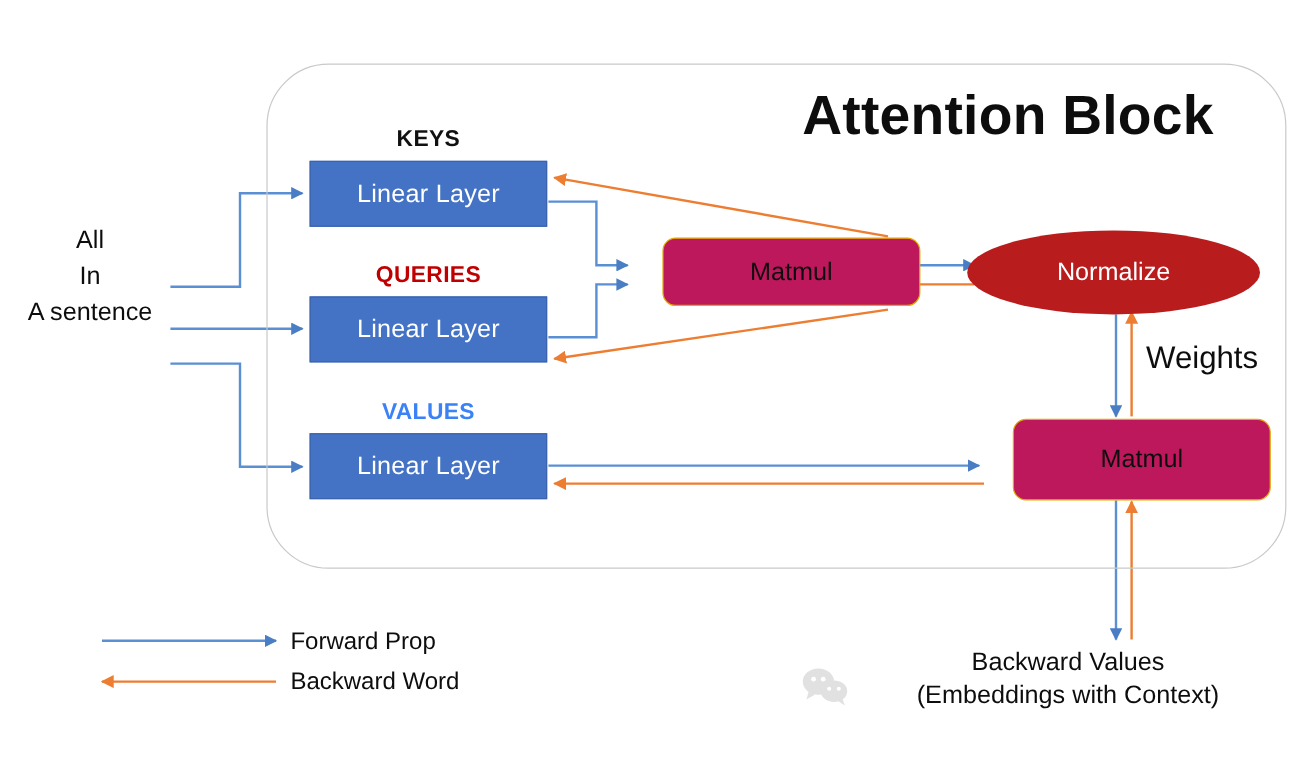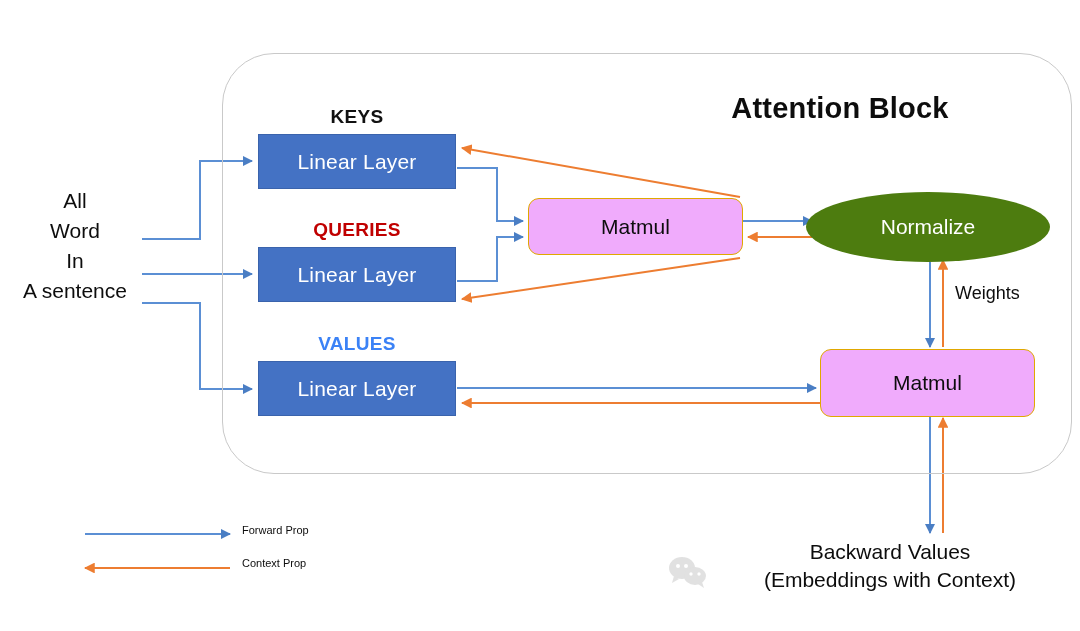--- a/index.html
+++ b/index.html
@@ -10,42 +10,42 @@
 
   svg#wires{position:absolute;left:0;top:0;width:1080px;height:631px;}
 
   .node{position:absolute;display:flex;align-items:center;justify-content:center;
         text-align:right;box-sizing:border-box;}
 
   .attn-frame{position:absolute;left:222px;top:53px;width:848px;height:419px;
               border:1.5px solid #c9c9c9;border-radius:52px;background:transparent;}
 
   .title{position:absolute;left:640px;top:68px;width:400px;height:56px;
-         font-size:29px;font-weight:700;color:#0d0d0d;letter-spacing:.2px;
-         display:flex;align-items:center;justify-content:center;margin-top:12px;}
+         font-size:46px;font-weight:700;color:#0d0d0d;letter-spacing:.2px;
+         display:flex;align-items:center;justify-content:center;}
 
   .linear{background:#4472c4;border:1px solid #3a63ac;color:#ffffff;
           font-size:21px;letter-spacing:.2px;}
-  .matmul{background:#f0abfc;border:1px solid #e0a800;color:#0d0d0d;
-          font-size:21px;border-radius:11px;}
-  .normalize{background:#4d7c0f;color:#ffffff;font-size:21px;border-radius:50%;}
+  .matmul{background:#be185d;border:1px solid #e0a800;color:#0d0d0d;
+          font-size:21px;border-radius:11px;margin-left:24px;}
+  .normalize{background:#b91c1c;color:#ffffff;font-size:21px;border-radius:50%;}
 
   .tag{position:absolute;font-size:19px;font-weight:700;letter-spacing:.3px;
        display:flex;align-items:center;justify-content:center;}
   .tag.keys{color:#111111;}
   .tag.queries{color:#c00000;}
   .tag.values{color:#3b82f6;}
 
   .embed-text{position:absolute;left:0px;top:186px;width:150px;
               font-size:21px;line-height:30px;text-align:center;color:#0d0d0d;}
   .embed-text div{white-space:nowrap;}
 
-  .weights-lbl{position:absolute;left:955px;top:283px;font-size:18px;color:#0d0d0d;}
+  .weights-lbl{position:absolute;left:955px;top:283px;font-size:26px;color:#0d0d0d;}
 
-  .legend-lbl{position:absolute;font-size:11px;color:#0d0d0d;white-space:nowrap;}
+  .legend-lbl{position:absolute;font-size:20px;color:#0d0d0d;white-space:nowrap;}
   .legend-fwd{left:242px;top:524px;}
   .legend-bwd{left:242px;top:557px;}
 
   .outcap{position:absolute;left:700px;top:538px;width:380px;
           font-size:21px;line-height:28px;text-align:center;color:#0d0d0d;}
   .outcap div{white-space:nowrap;}
 
   .watermark{position:absolute;left:668px;top:556px;display:flex;align-items:center;
              gap:9px;opacity:.30;pointer-events:none;}
   .wm-text{font-size:27px;color:#8f8f8f;white-space:nowrap;letter-spacing:1px;}
@@ -105,21 +105,20 @@
       <path d="M 85 534 L 230 534" stroke="#5b8fd4" stroke-width="2" fill="none" marker-end="url(#fwdArrow)"></path>
       <path d="M 230 568 L 85 568" stroke="#ed7d31" stroke-width="2" fill="none" marker-end="url(#bwdArrow)"></path>
     </g>
   </svg>
 
   <div class="attn-frame"></div>
   <div class="title">Attention Block</div>
 
   <div class="embed-text">
     <div>All</div>
-    <div>Word</div>
     <div>In</div>
     <div>A sentence</div>
   </div>
 
   <div class="tag queries" style="left:282px;top:217px;width:150px;height:26px;">QUERIES</div>
   <div class="tag keys" style="left:282px;top:104px;width:150px;height:26px;">KEYS</div>
   <div class="tag values" style="left:282px;top:331px;width:150px;height:26px;">VALUES</div>
 
   <div class="node linear" style="left:258px;top:134px;width:198px;height:55px;">Linear Layer</div>
 
@@ -129,21 +128,21 @@
 
   <div class="node matmul" style="left:528px;top:198px;width:215px;height:57px;">Matmul</div>
 
   <div class="node normalize" style="left:806px;top:192px;width:244px;height:70px;">Normalize</div>
 
   <div class="node matmul" style="left:820px;top:349px;width:215px;height:68px;">Matmul</div>
 
   <div class="weights-lbl">Weights</div>
 
   <div class="legend-lbl legend-fwd">Forward Prop</div>
-  <div class="legend-lbl legend-bwd">Context Prop</div>
+  <div class="legend-lbl legend-bwd">Backward Word</div>
 
   <div class="outcap">
     <div>Backward Values</div>
     <div>(Embeddings with Context)</div>
   </div>
 
   <div class="watermark">
     <svg width="40" height="34" viewBox="0 0 40 34">
       <ellipse cx="14" cy="12" rx="13" ry="11" fill="#9d9d9d"></ellipse>
       <path d="M6 20 L4 27 L11 23 Z" fill="#9d9d9d"></path>

